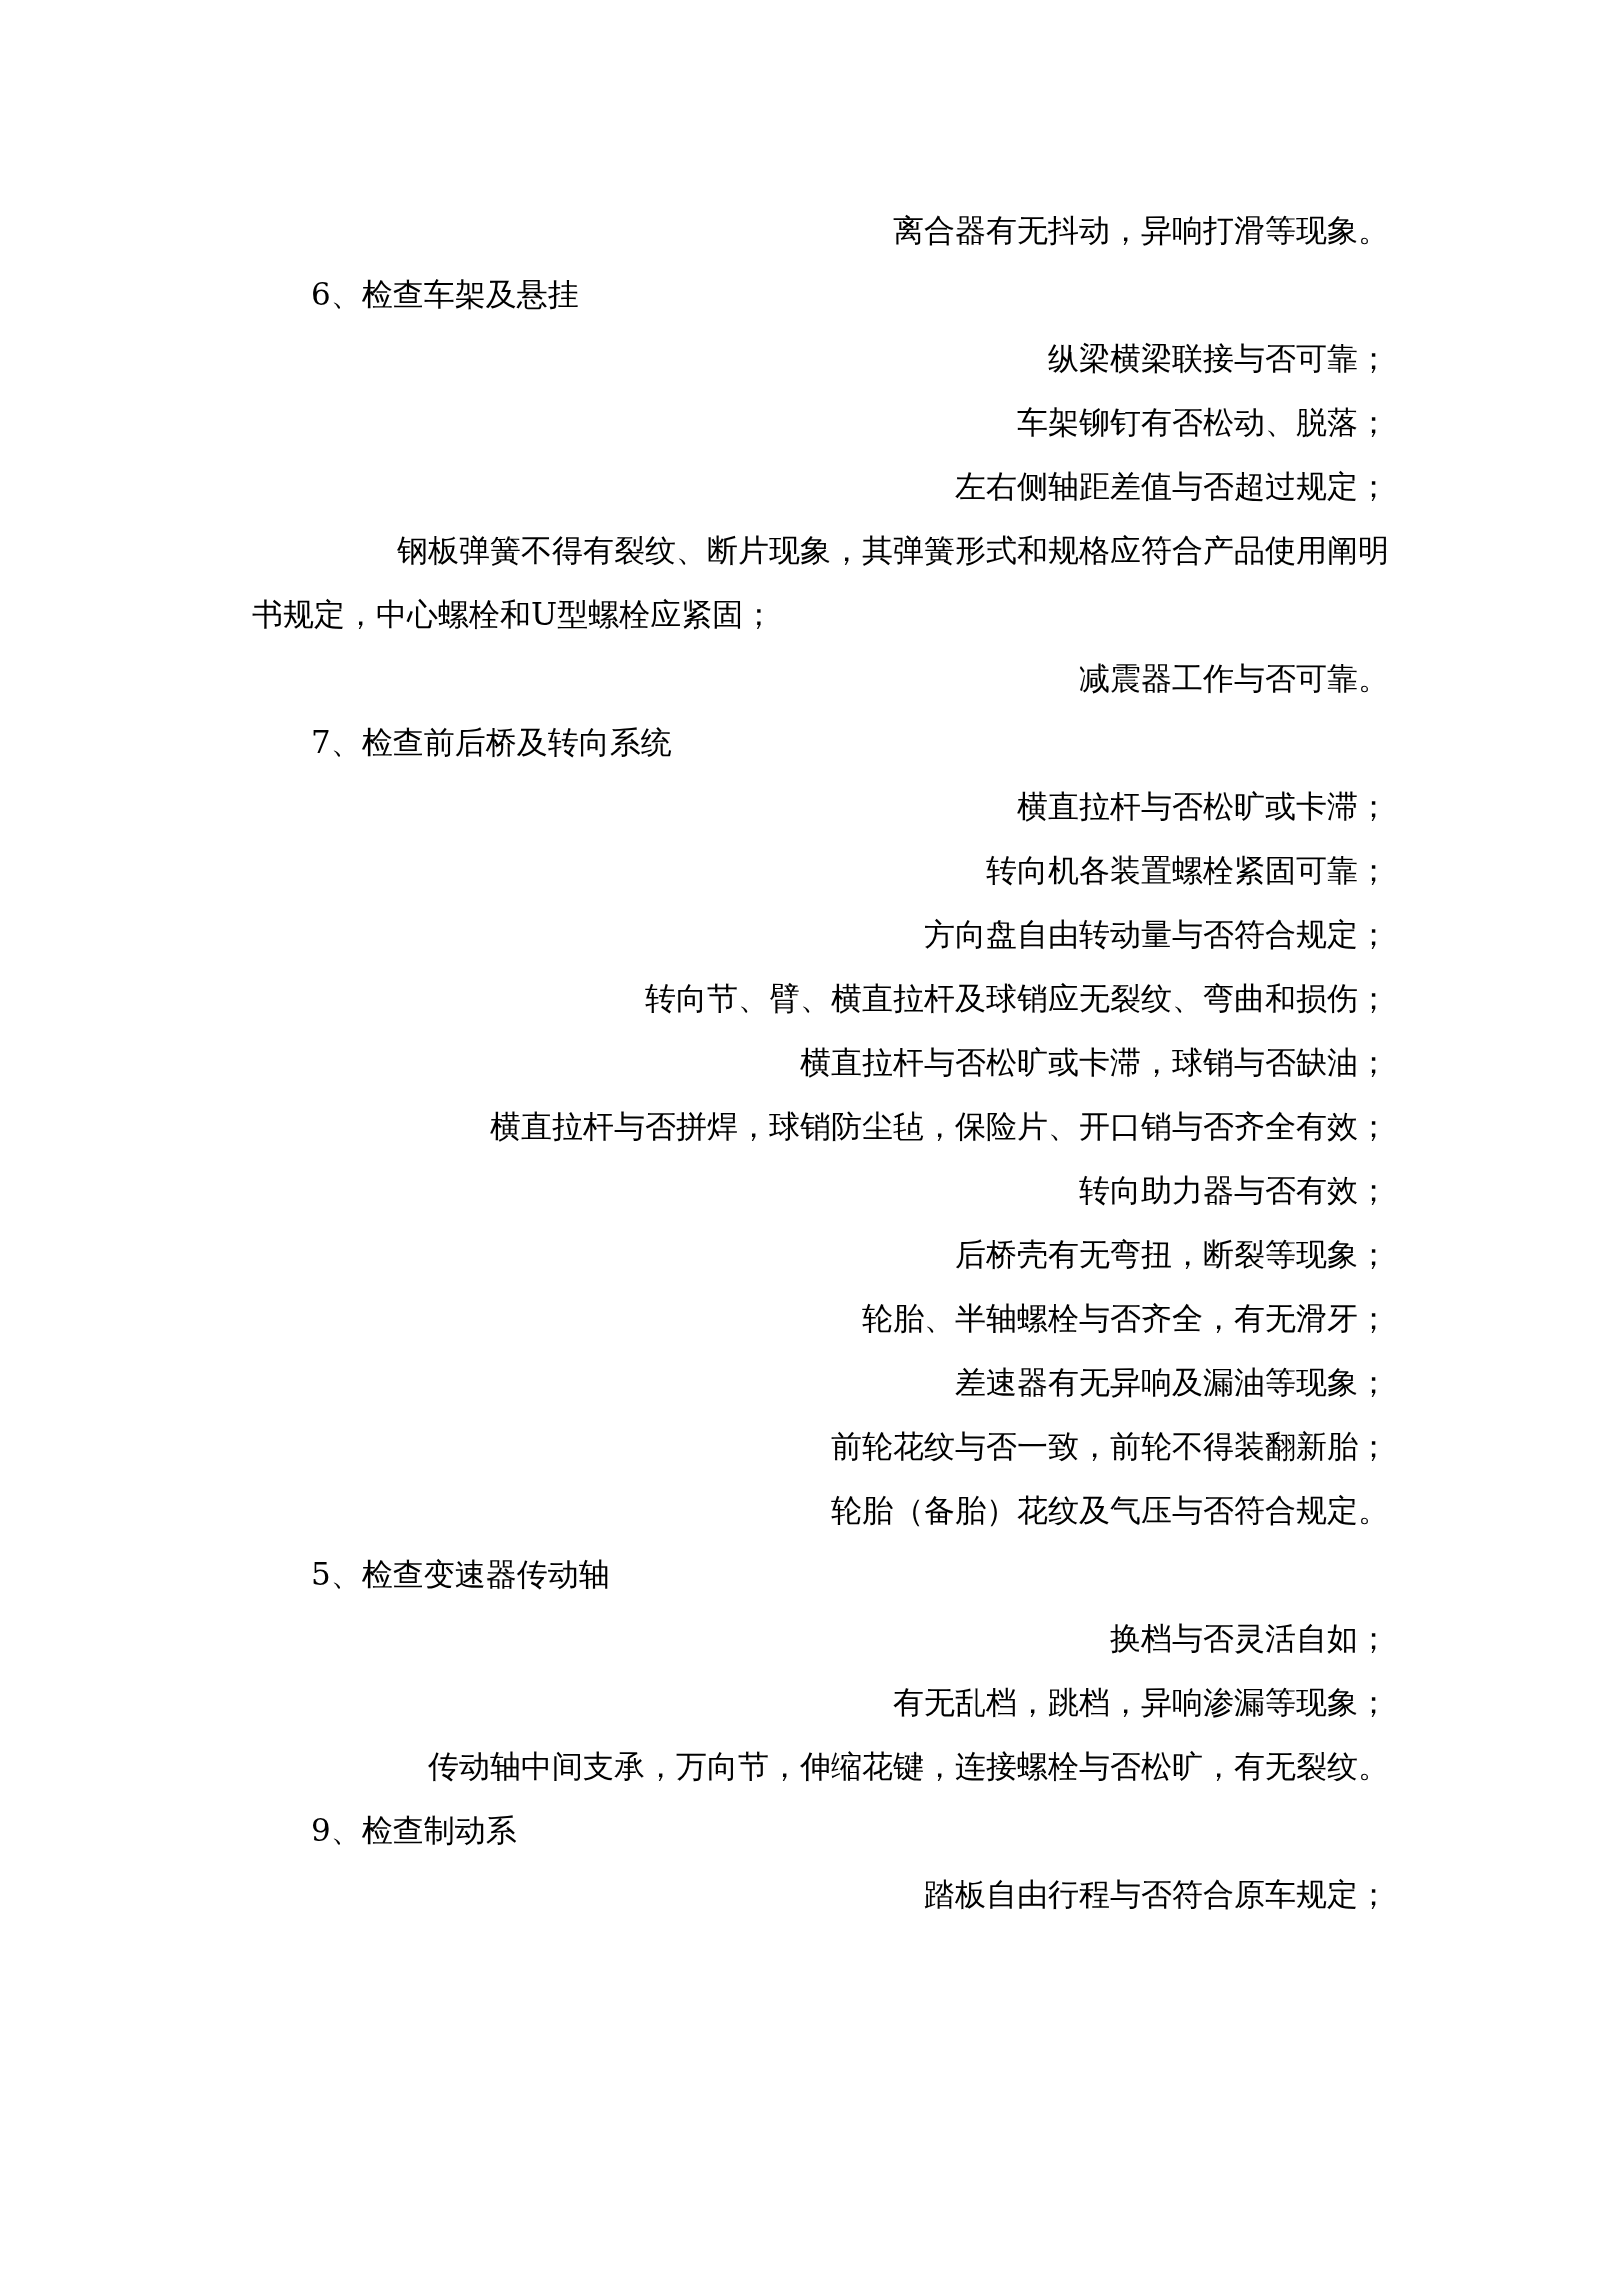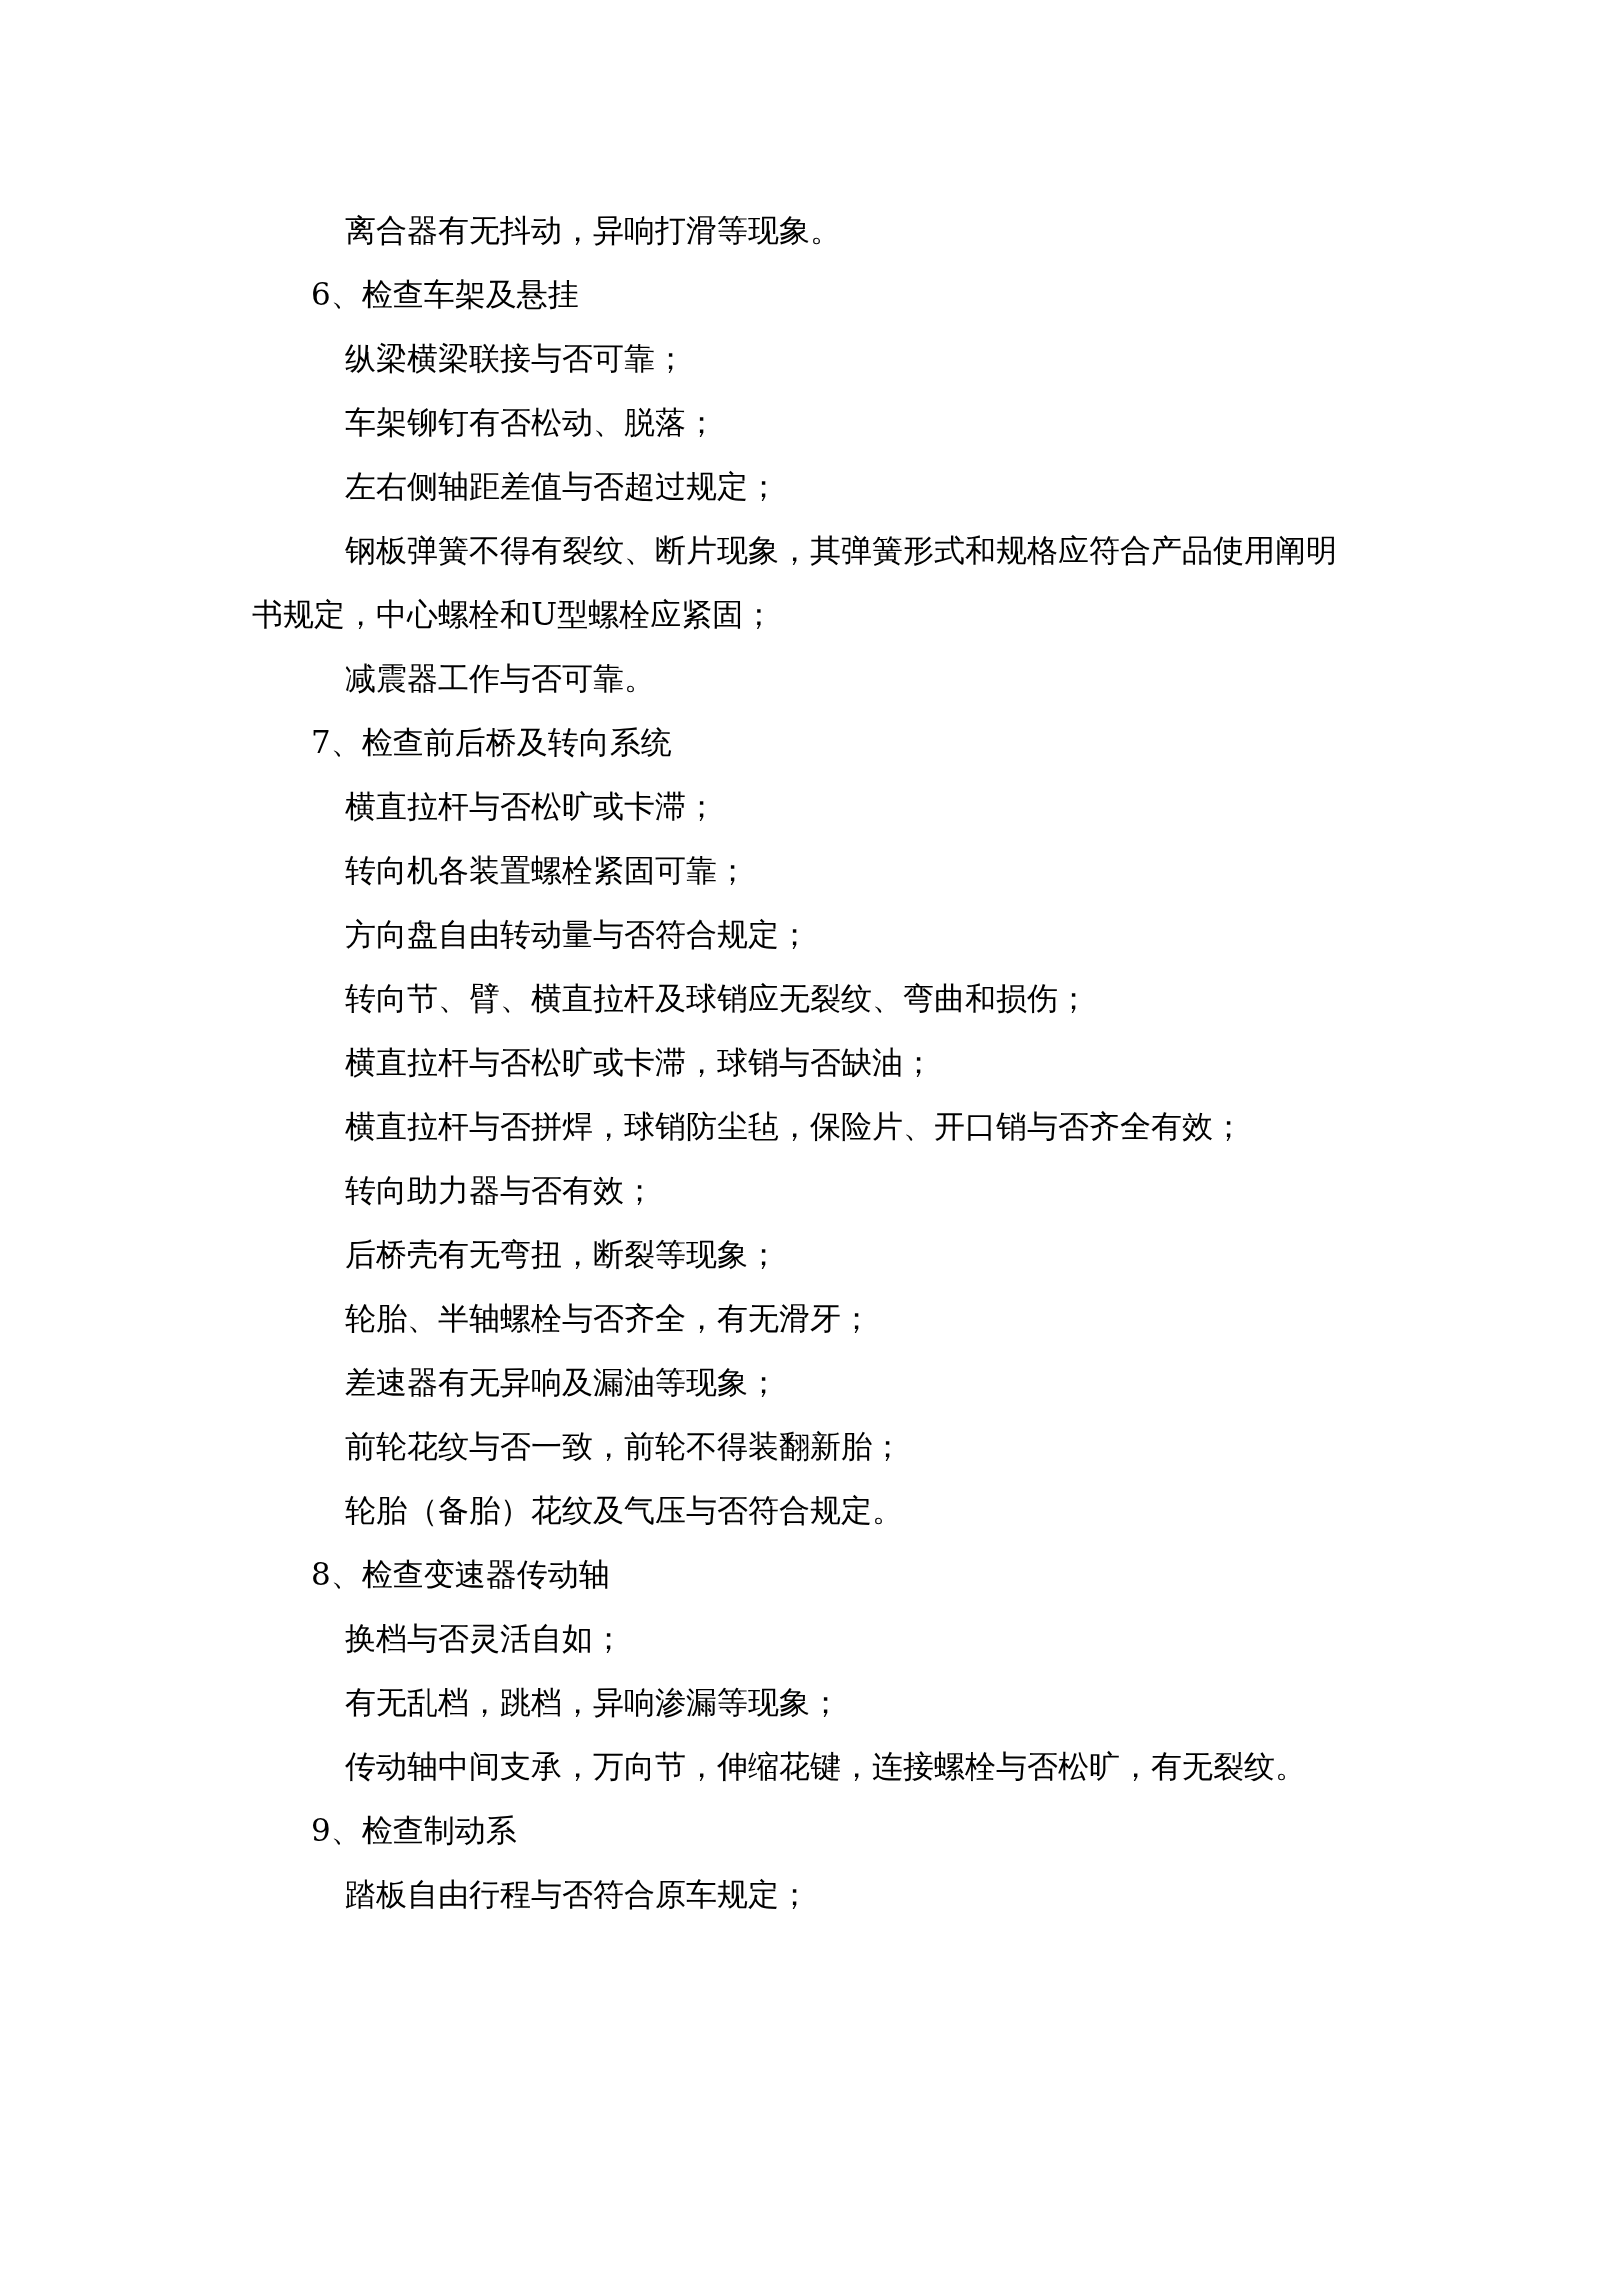--- a/index.html
+++ b/index.html
@@ -6,21 +6,21 @@
   body { width: 1621px; height: 2293px; position: relative; overflow: hidden; }
   .page {
     position: absolute; left: 0; top: 0; width: 1621px; height: 2293px; background: #ffffff;
   }
   .content {
     position: absolute; left: 252px; top: 198px; width: 1137px;
     font-family: "DejaVu Serif", "Liberation Serif", serif;
     font-size: 31px; line-height: 64px; color: #000000;
   }
   .line { height: 64px; white-space: nowrap; }
-  .item { padding-left: 93px; }
+  .item { padding-left: 93px; text-align: right; }
   .heading { padding-left: 59px; }
   .cont { padding-left: 0; }
 </style>
 </head>
 <body>
 
 <div class="page">
   <div class="content">
     <div class="line item">离合器有无抖动，异响打滑等现象。</div>
     <div class="line heading">6、检查车架及悬挂</div>
@@ -36,21 +36,21 @@
     <div class="line item">方向盘自由转动量与否符合规定；</div>
     <div class="line item">转向节、臂、横直拉杆及球销应无裂纹、弯曲和损伤；</div>
     <div class="line item">横直拉杆与否松旷或卡滞，球销与否缺油；</div>
     <div class="line item">横直拉杆与否拼焊，球销防尘毡，保险片、开口销与否齐全有效；</div>
     <div class="line item">转向助力器与否有效；</div>
     <div class="line item">后桥壳有无弯扭，断裂等现象；</div>
     <div class="line item">轮胎、半轴螺栓与否齐全，有无滑牙；</div>
     <div class="line item">差速器有无异响及漏油等现象；</div>
     <div class="line item">前轮花纹与否一致，前轮不得装翻新胎；</div>
     <div class="line item">轮胎（备胎）花纹及气压与否符合规定。</div>
-    <div class="line heading">8、检查变速器传动轴</div>
+    <div class="line heading">5、检查变速器传动轴</div>
     <div class="line item">换档与否灵活自如；</div>
     <div class="line item">有无乱档，跳档，异响渗漏等现象；</div>
     <div class="line item">传动轴中间支承，万向节，伸缩花键，连接螺栓与否松旷，有无裂纹。</div>
     <div class="line heading">9、检查制动系</div>
     <div class="line item">踏板自由行程与否符合原车规定；</div>
   </div>
 </div>
 
 
 </body></html>

